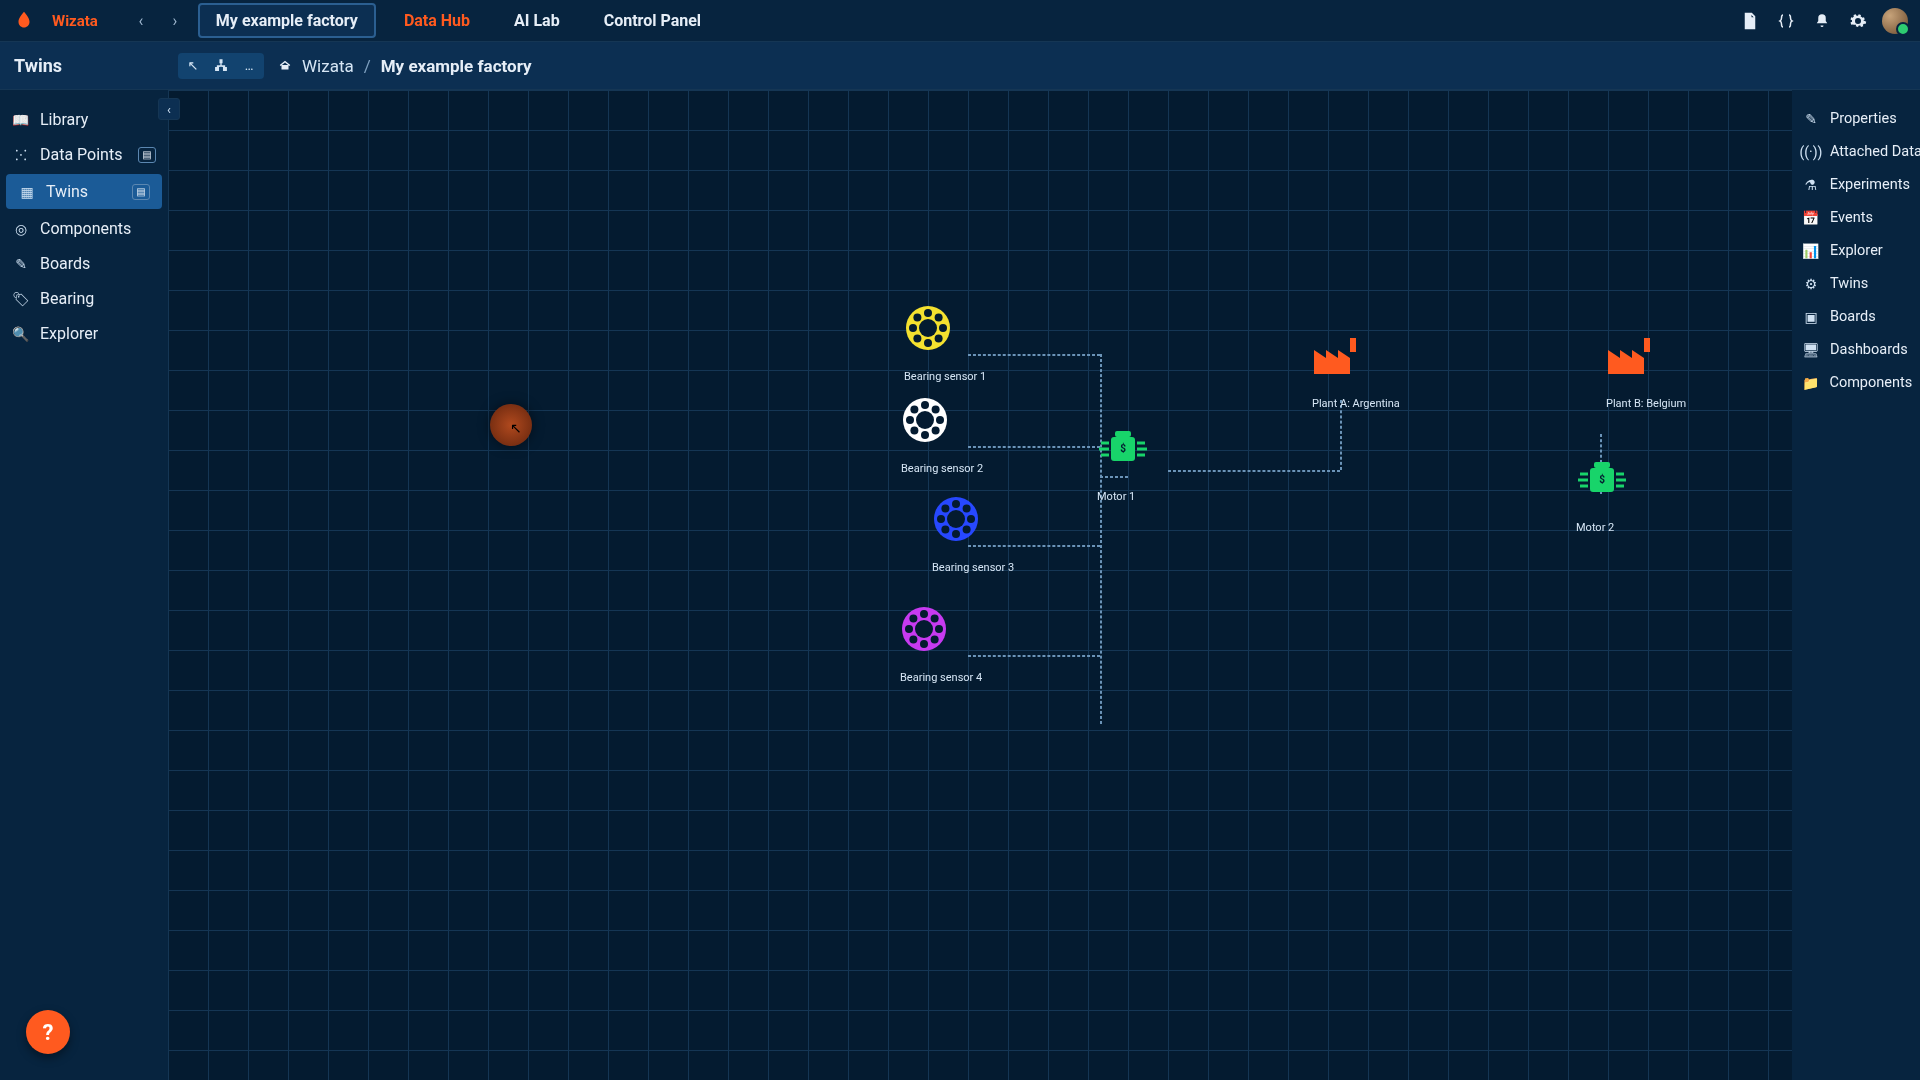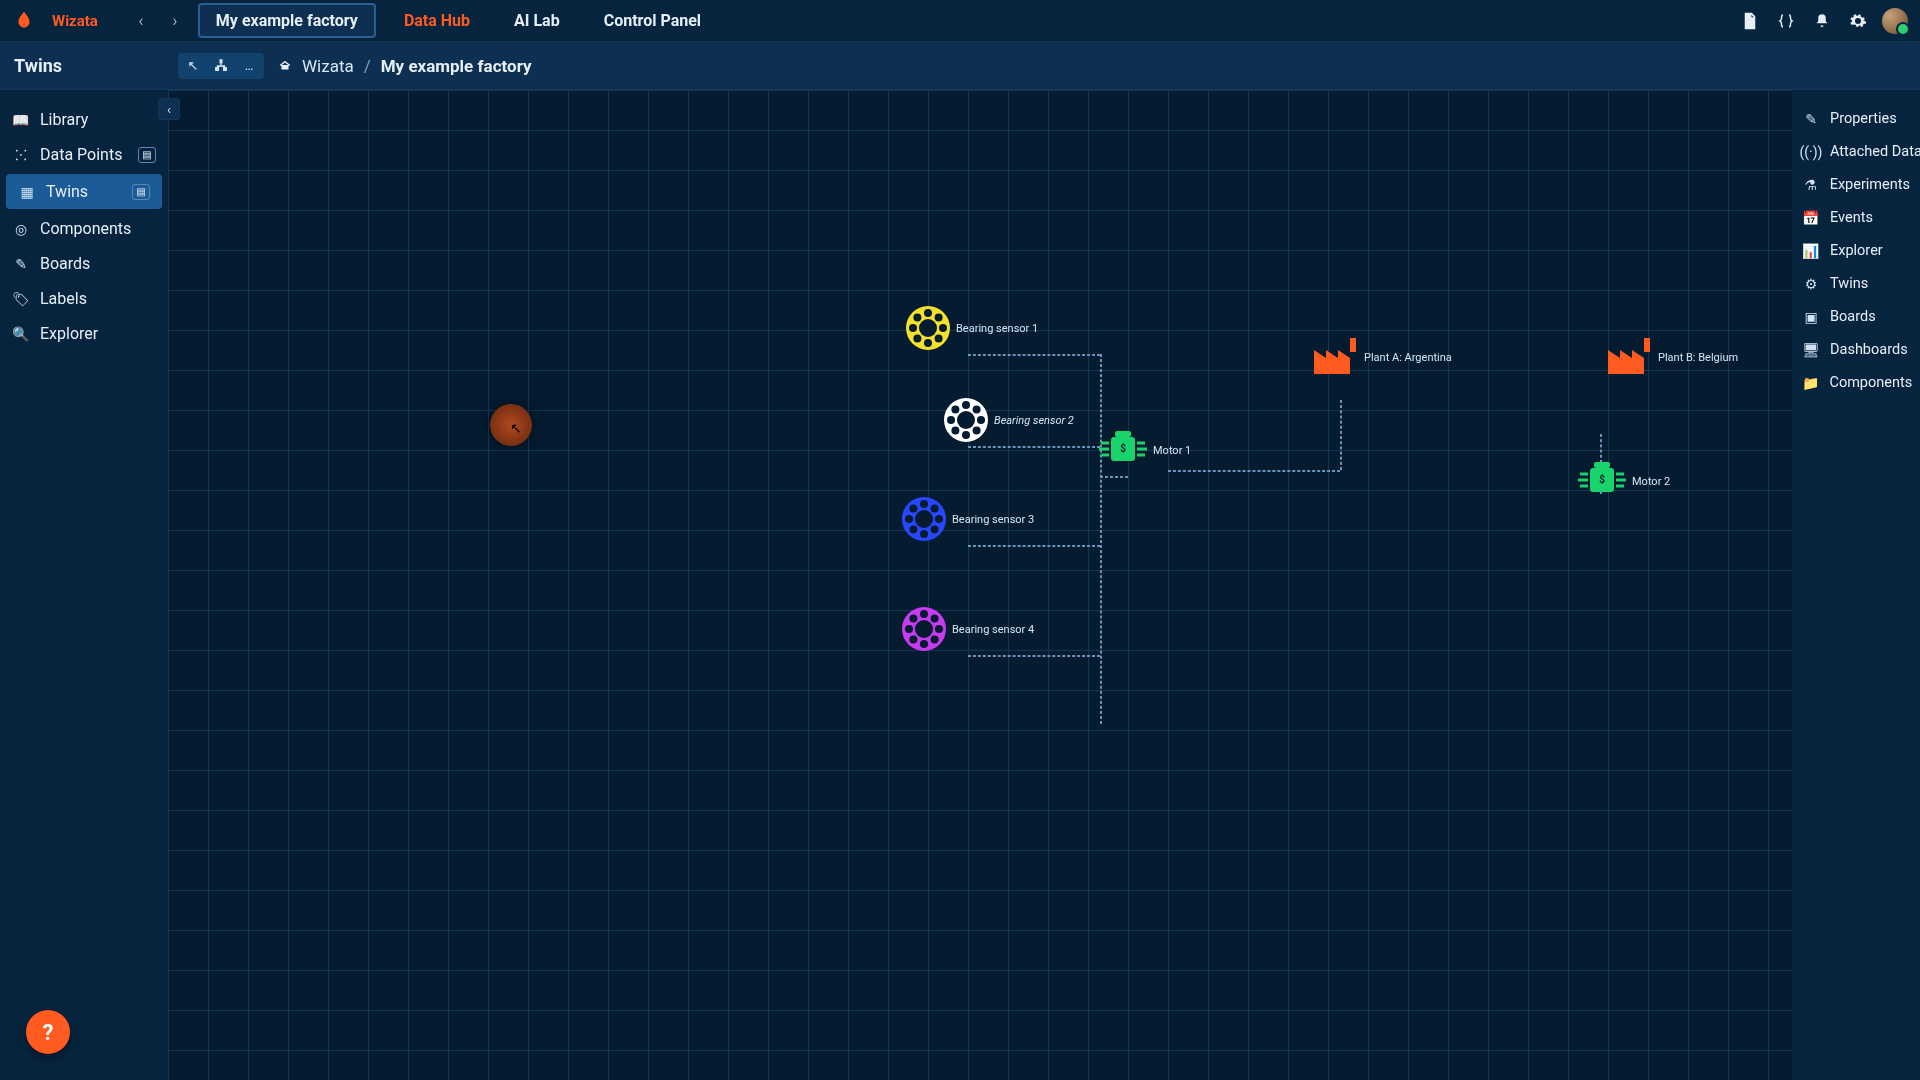--- a/index.html
+++ b/index.html
@@ -40,21 +40,21 @@
   .leftitem.active{background:#1b5b97;border-radius:4px;margin:2px 6px;}
   .leftitem .ico{width:18px;display:flex;justify-content:center;color:#cfe1f2;font-size:14px;}
   .leftitem .badge{margin-left:auto;width:18px;height:16px;border:1px solid #5b87b1;border-radius:3px;display:flex;align-items:center;justify-content:center;font-size:10px;}
   .collapse{position:absolute;left:158px;top:98px;width:22px;height:22px;background:var(--bg3);border:1px solid var(--line);border-radius:3px;display:flex;align-items:center;justify-content:center;font-size:13px;color:#cfe1f2;cursor:pointer;z-index:5;}
   
   .canvas{flex:1;position:relative;background:
     linear-gradient(var(--line) 1px, transparent 1px) 0 0/40px 40px,
     linear-gradient(90deg, var(--line) 1px, transparent 1px) 0 0/40px 40px,
     #041b30;
     overflow:hidden;}
-  .node{position:absolute;display:flex;flex-direction:row;align-items:center;gap:4px;font-size:11px;color:#d6e6f5;}
+  .node{position:absolute;display:flex;flex-direction:column;align-items:flex-start;gap:18px;font-size:11px;color:#d6e6f5;}
   .node .lbl{white-space:nowrap;}
   .bearing{width:48px;height:48px;border-radius:50%;display:flex;align-items:center;justify-content:center;}
   .bearing svg{width:48px;height:48px;}
   .motor svg{width:52px;height:40px;}
   .plant svg{width:48px;height:40px;}
   .edge{position:absolute;border:1px dashed #6b94b8;}
   .cursor-dot{position:absolute;width:42px;height:42px;border-radius:50%;background:radial-gradient(circle,#b0491e 0%,#7a2f12 70%);box-shadow:0 0 12px rgba(0,0,0,.5);}
   .cursor-arrow{position:absolute;font-size:14px;color:#000;}
   
   .rightnav{width:128px;background:var(--bg2);padding-top:12px;}
@@ -148,21 +148,21 @@
     <div class="leftitem">
       <span class="ico">◎</span>
       <span>Components</span>
     </div>
     <div class="leftitem">
       <span class="ico">✎</span>
       <span>Boards</span>
     </div>
     <div class="leftitem">
       <span class="ico">🏷</span>
-      <span>Labels</span>
+      <span>Bearing</span>
     </div>
     <div class="leftitem">
       <span class="ico">🔍</span>
       <span>Explorer</span>
     </div>
   </div>
 
   <div class="canvas" id="canvas">
 
     <div class="edge" style="left:932px;top:264px;width:0;height:370px;"></div>
@@ -196,40 +196,40 @@
               <circle cx="13.393398282201789" cy="34.60660171779821" r="4"></circle>
               <circle cx="9" cy="24.000000000000004" r="4"></circle>
               <circle cx="13.393398282201785" cy="13.393398282201789" r="4"></circle>
               <circle cx="23.999999999999996" cy="9" r="4"></circle>
               <circle cx="34.60660171779821" cy="13.393398282201785" r="4"></circle>
             </g>
           </svg>
         </div>
         <div class="lbl">Bearing sensor 1</div>
       </div>
-      <div class="node" style="left: 774px; top: 306px; font-style: italic;">
+      <div class="node" style="left: 733px; top: 306px;">
         <div class="bearing">
           <svg viewBox="0 0 48 48">
             <circle cx="24" cy="24" r="22" fill="#ffffff"></circle>
             <circle cx="24" cy="24" r="9" fill="#041b30"></circle>
             <g fill="#041b30">
               <circle cx="39" cy="24" r="4"></circle>
               <circle cx="34.60660171779821" cy="34.60660171779821" r="4"></circle>
               <circle cx="24" cy="39" r="4"></circle>
               <circle cx="13.393398282201789" cy="34.60660171779821" r="4"></circle>
               <circle cx="9" cy="24.000000000000004" r="4"></circle>
               <circle cx="13.393398282201785" cy="13.393398282201789" r="4"></circle>
               <circle cx="23.999999999999996" cy="9" r="4"></circle>
               <circle cx="34.60660171779821" cy="13.393398282201785" r="4"></circle>
             </g>
           </svg>
         </div>
         <div class="lbl">Bearing sensor 2</div>
       </div>
-      <div class="node" style="left: 732px; top: 405px;">
+      <div class="node" style="left: 764px; top: 405px;">
         <div class="bearing">
           <svg viewBox="0 0 48 48">
             <circle cx="24" cy="24" r="22" fill="#2748ff"></circle>
             <circle cx="24" cy="24" r="9" fill="#041b30"></circle>
             <g fill="#041b30">
               <circle cx="39" cy="24" r="4"></circle>
               <circle cx="34.60660171779821" cy="34.60660171779821" r="4"></circle>
               <circle cx="24" cy="39" r="4"></circle>
               <circle cx="13.393398282201789" cy="34.60660171779821" r="4"></circle>
               <circle cx="9" cy="24.000000000000004" r="4"></circle>

